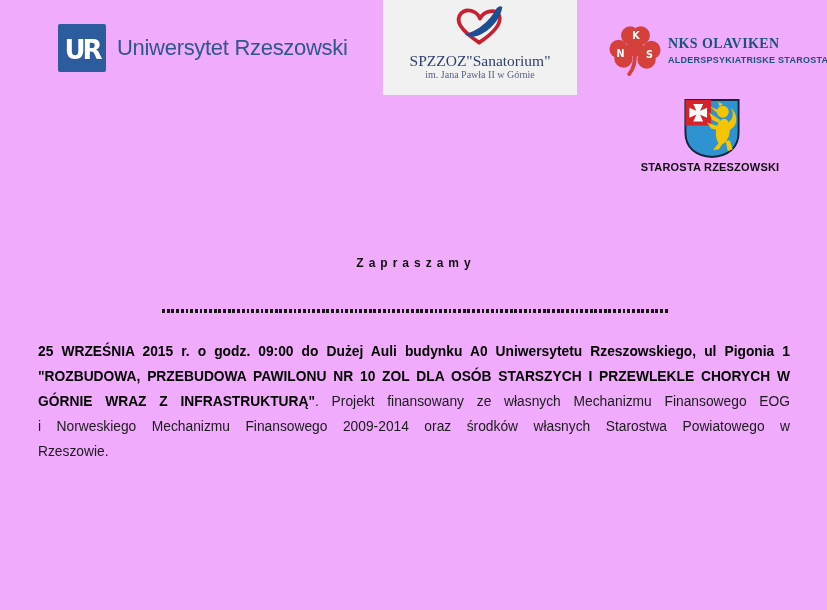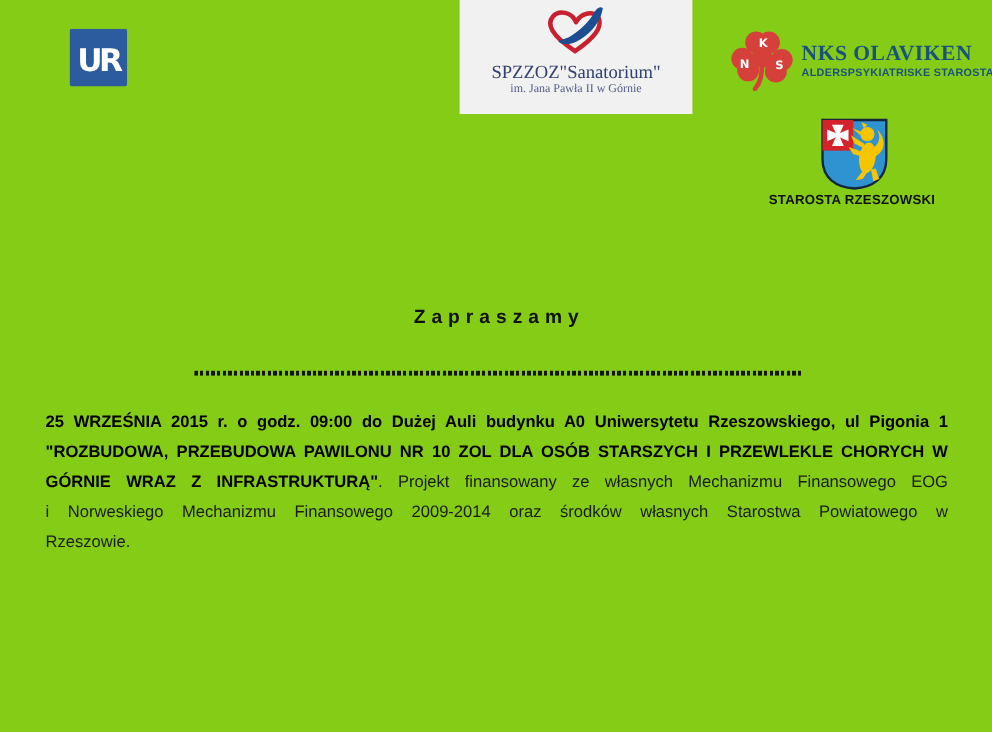--- a/index.html
+++ b/index.html
@@ -1,45 +1,45 @@
 <!DOCTYPE html>
 <html><head>
 <meta charset="utf-8">
 <style>
   html,body{margin:0;padding:0;background:#fff;}
-  .page{position:relative;width:827px;height:610px;background:#84cc16;overflow:hidden;
+  .page{position:relative;width:827px;height:610px;background:#f0abfc;overflow:hidden;
         font-family:"Liberation Sans",sans-serif;color:#1b1b1b;}
 
   
   .logo-ur{position:absolute;left:58px;top:24px;display:flex;align-items:center;gap:11px;}
   .logo-ur .mark{width:48px;height:48px;flex:0 0 auto;}
   .logo-ur .name{font-size:22px;letter-spacing:-0.3px;color:#30568e;white-space:nowrap;}
 
   .logo-san{position:absolute;left:383px;top:0;width:194px;height:95px;background:#f1f1f1;
             text-align:center;}
   .logo-san svg{display:block;margin:5px auto 0;}
   .logo-san .t1{font-family:"Liberation Serif",serif;font-size:15.5px;color:#31416f;
                 line-height:17px;white-space:nowrap;}
   .logo-san .t2{font-family:"Liberation Serif",serif;font-size:10px;color:#55608a;
                 line-height:11px;white-space:nowrap;}
 
   .logo-nks{position:absolute;left:608px;top:22px;display:flex;align-items:center;gap:6px;}
   .logo-nks .txt{display:flex;flex-direction:column;}
-  .logo-nks .t1{font-family:"Liberation Serif",serif;font-weight:bold;font-size:18px;
+  .logo-nks .t1{font-family:"Liberation Serif",serif;font-weight:bold;font-size:14px;
                 color:#19537d;letter-spacing:0.4px;white-space:nowrap;line-height:20px;}
   .logo-nks .t2{font-size:9px;font-weight:bold;color:#19537d;letter-spacing:0.25px;
                 white-space:nowrap;margin-top:1px;}
 
   .crest{position:absolute;left:682px;top:97px;}
   .crest-caption{position:absolute;left:630px;top:161px;width:160px;text-align:center;
                  font-size:11px;font-weight:bold;color:#111;letter-spacing:0.2px;white-space:nowrap;}
 
   
   .heading{position:absolute;left:0;top:256px;width:100%;text-align:center;
-           font-size:16px;font-weight:bold;color:#111;letter-spacing:5px;padding-left:5px;
+           font-size:12px;font-weight:bold;color:#111;letter-spacing:5px;padding-left:5px;
            box-sizing:border-box;}
   .dotline{position:absolute;left:162px;top:309px;width:508px;height:3.6px;
            background:repeating-linear-gradient(90deg,#161616 0 2.8px,transparent 2.8px 4.7px);}
 
   .para{position:absolute;left:38px;top:339px;width:752px;font-size:13.8px;line-height:25px;}
   .para .ln{text-align:justify;text-align-last:justify;}
   .para .ln.last{text-align-last:left;}
   .para b{color:#000;margin-top:16px;}
 
   
@@ -52,20 +52,21 @@
 </head>
 <body>
 
 <div class="page">
 
   <div class="logo-ur">
     <svg class="mark" viewBox="0 0 48 48">
       <rect x="0" y="0" width="48" height="48" rx="2" fill="#2d5c9e"></rect>
       <text x="24" y="35" text-anchor="middle" font-family="DejaVu Sans, sans-serif" font-size="26" font-weight="bold" fill="#ffffff" letter-spacing="-3">UR</text>
     </svg>
+    <div class="name">Uniwersytet Rzeszowski</div>
   </div>
 
   <div class="logo-san">
     <svg width="58" height="47" viewBox="0 0 70 56">
       <path d="M35,16 C31,6 18,3 12,10 C5,18 10,29 34,45 C52,33 62,22 58,12 C54,4 40,6 35,16" fill="none" stroke="#c8202f" stroke-width="4.5" stroke-linecap="round"></path>
       <path d="M62,2 C60,14 52,26 38,34 C30,38.5 21,39.5 17,35 C22,33 27,32 31,29 C41,23 50,13 54,5 C57,1 60,0 62,2 Z" fill="#1d4e91"></path>
     </svg>
     <div class="t1">SPZZOZ"Sanatorium"</div>
     <div class="t2">im. Jana Pawła II w Górnie</div>
   </div>

